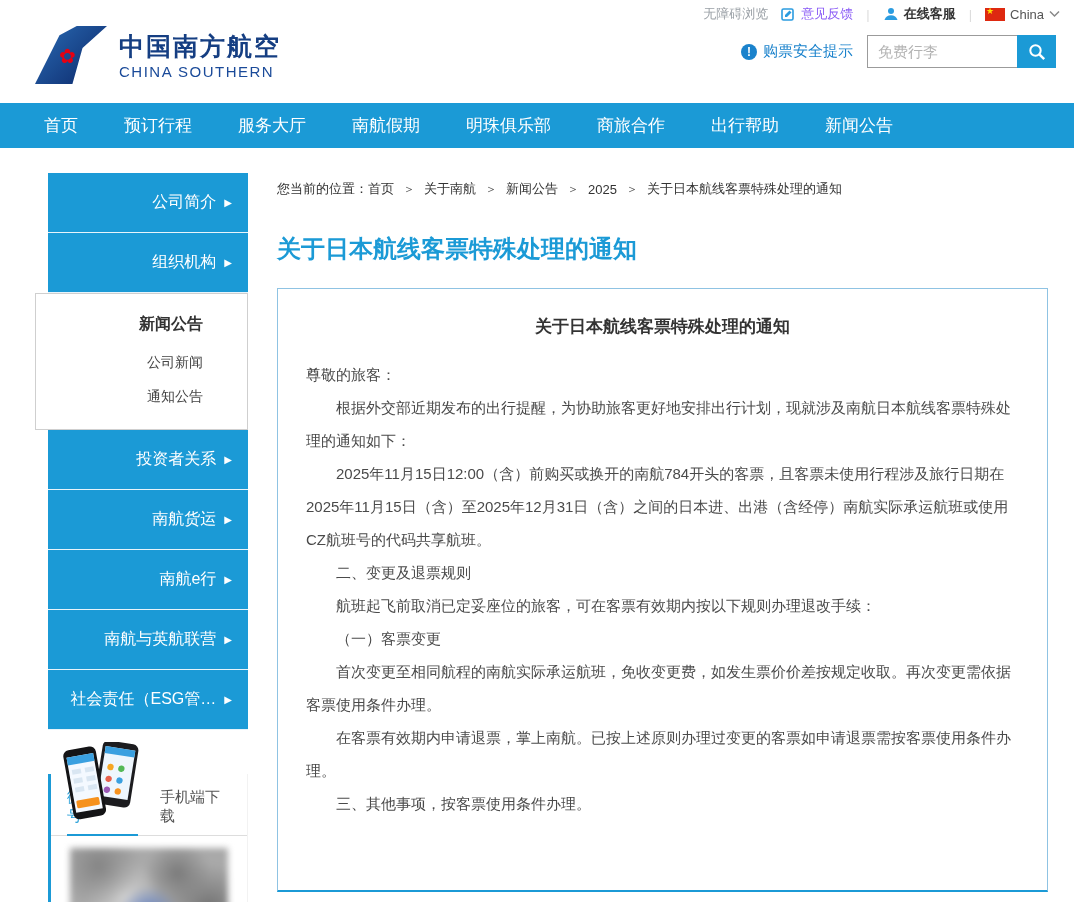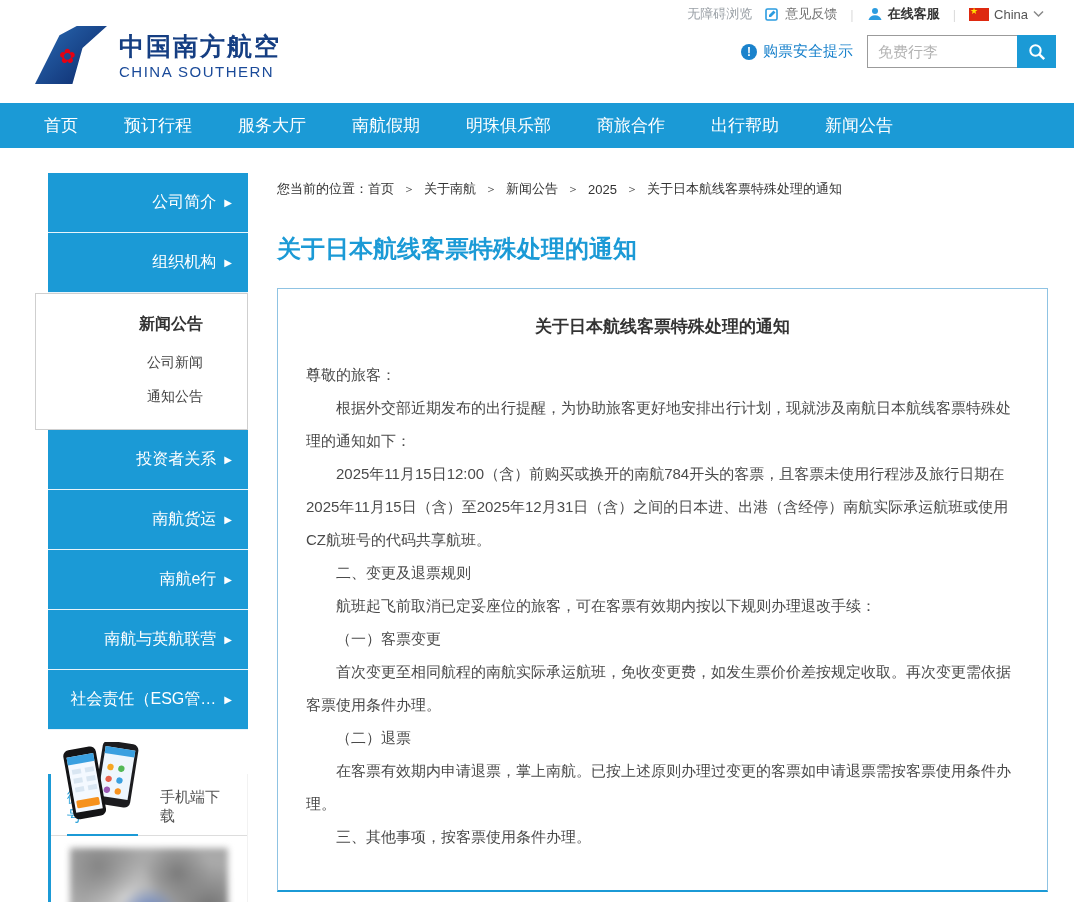--- a/index.html
+++ b/index.html
@@ -9,25 +9,25 @@
     width: 1074px; height: 902px;
     overflow: hidden;
     background: #fff;
     font-family: "Liberation Sans", "DejaVu Sans", sans-serif;
     color:#333;
   }
   
   .topbar {
     position: absolute; top:0; left:0; right:0; height:28px;
     display:flex; align-items:center; justify-content:flex-end;
-    padding-right:30px; gap:13px; font-size:13px;
+    padding-right:14px; gap:13px; font-size:13px;
   }
   .topbar .a11y { color:#9aa0a6; cursor:pointer; }
   .topbar .tb-item { display:flex; align-items:center; gap:5px; cursor:pointer; }
-  .topbar .fb-label { color:#737373; }
+  .topbar .fb-label { color:#8b5cf6; }
   .topbar .svc-label { color:#333; font-weight:bold; }
   .topbar .divider { color:#ddd; }
   .topbar .region-label { color:#555; }
   .flag { width:20px; height:13px; background:#de2910; position:relative; display:inline-block; }
   .flag .star { position:absolute; left:1px; top:-3px; color:#ffde00; font-size:9px; line-height:13px; }
   
   .header { position:absolute; top:28px; left:0; right:0; height:75px; }
   .logo { position:absolute; left:35px; top:-2px; display:flex; align-items:center; gap:12px; cursor:pointer; }
   .fin { position:relative; width:72px; height:58px; }
   .fin .fin-shape {
@@ -287,20 +287,19 @@
 
     <div class="article-box">
       <div class="article-title">关于日本航线客票特殊处理的通知</div>
       <p class="noindent">尊敬的旅客：</p>
       <p>根据外交部近期发布的出行提醒，为协助旅客更好地安排出行计划，现就涉及南航日本航线客票特殊处理的通知如下：</p>
       <p>2025年11月15日12:00（含）前购买或换开的南航784开头的客票，且客票未使用行程涉及旅行日期在2025年11月15日（含）至2025年12月31日（含）之间的日本进、出港（含经停）南航实际承运航班或使用CZ航班号的代码共享航班。</p>
       <p>二、变更及退票规则</p>
       <p>航班起飞前取消已定妥座位的旅客，可在客票有效期内按以下规则办理退改手续：</p>
       <p>（一）客票变更</p>
       <p>首次变更至相同航程的南航实际承运航班，免收变更费，如发生票价价差按规定收取。再次变更需依据客票使用条件办理。</p>
-      <p>（二）退票</p>
       <p>在客票有效期内申请退票，掌上南航。已按上述原则办理过变更的客票如申请退票需按客票使用条件办理。</p>
       <p>三、其他事项，按客票使用条件办理。</p>
 
     </div>
   </div>
 
 </div>
 
 </body></html>

